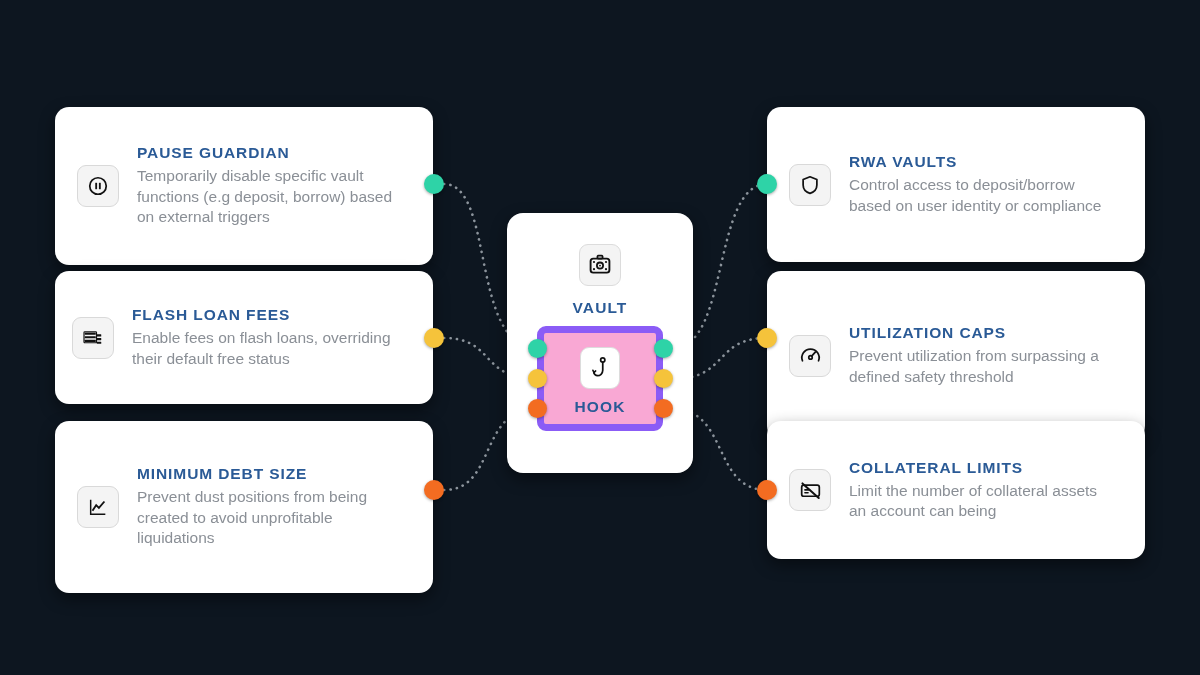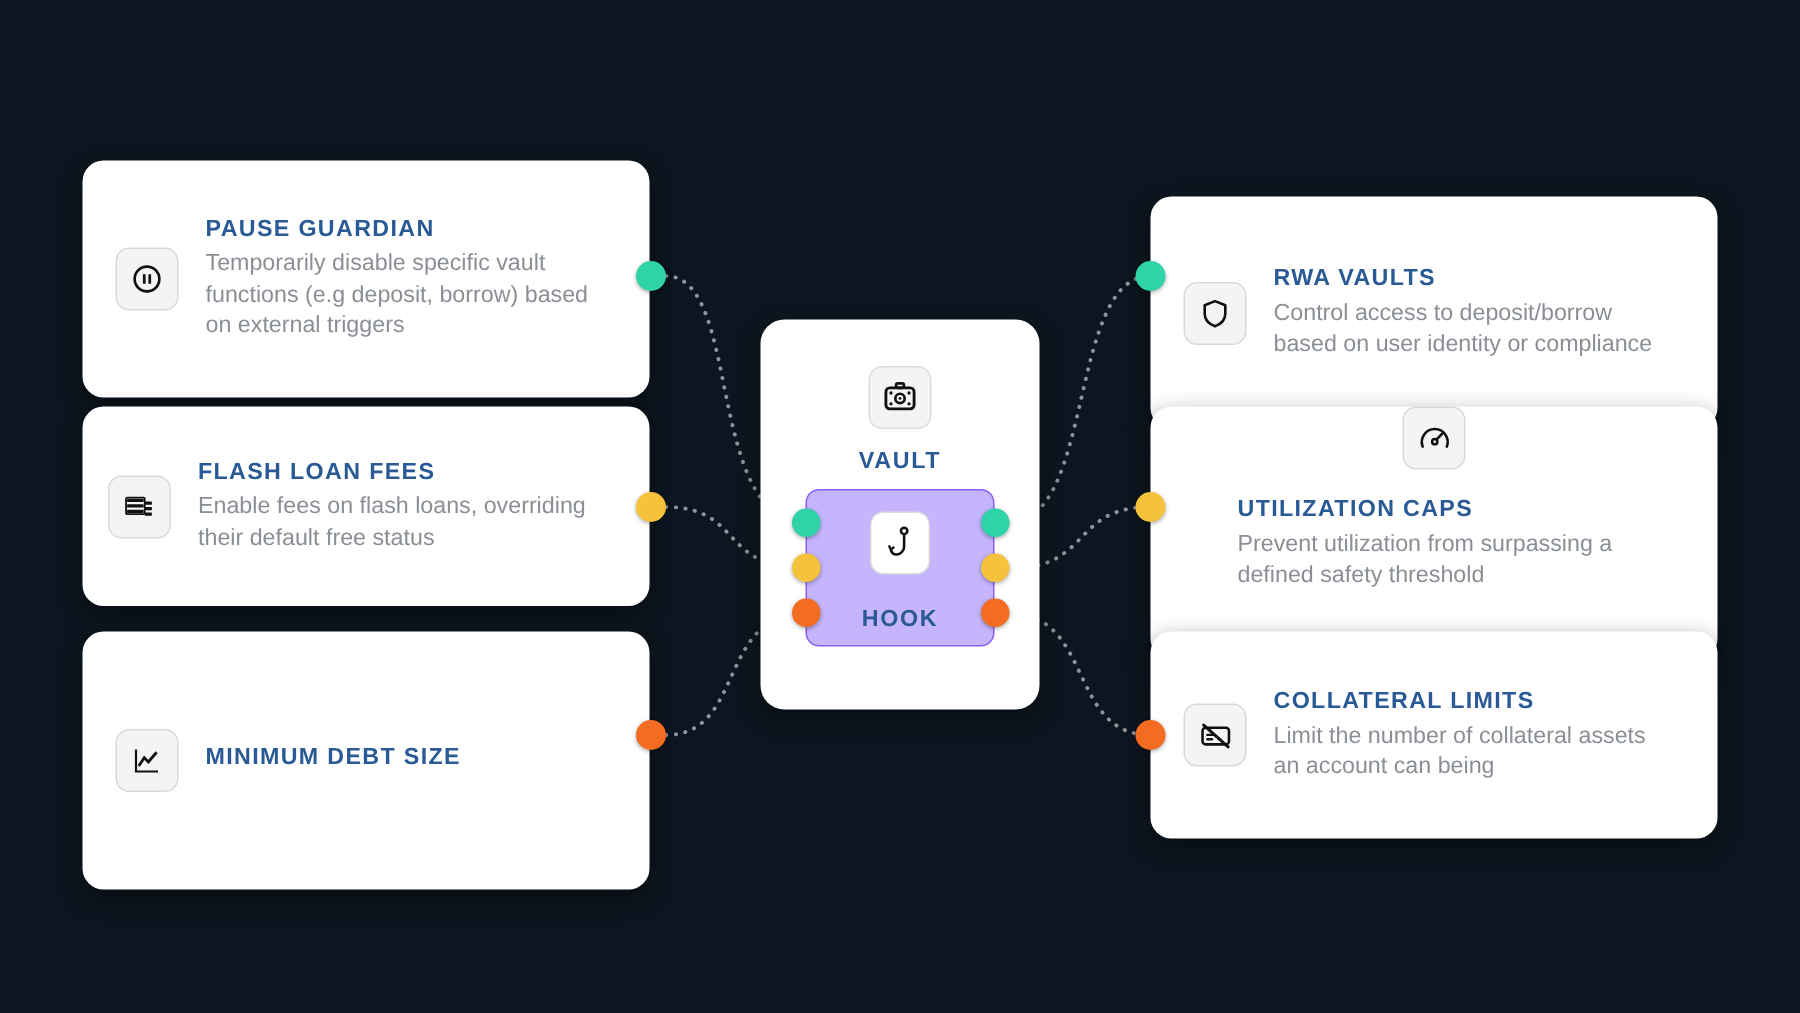--- a/index.html
+++ b/index.html
@@ -51,22 +51,22 @@
     font-size:15.5px;
     line-height:20.5px;
     max-width:260px;
   }
 
   
   #card-pause   {left:55px; top:107px; width:378px; height:158px;}
   #card-flash   {left:55px; top:271px; width:378px; height:133px;padding-left:17px;}
   #card-mindebt {left:55px; top:421px; width:378px; height:172px;}
   
-  #card-rwa     {left:767px; top:107px; width:378px; height:155px;margin-top:24px;}
-  #card-util    {left:767px; top:271px; width:378px; height:169px;flex-direction:column;}
+  #card-rwa     {left:767px; top:107px; width:378px; height:155px;}
+  #card-util    {left:767px; top:271px; width:378px; height:169px;}
   #card-collat  {left:767px; top:421px; width:378px; height:138px;}
   #card-rwa .card-desc,#card-util .card-desc,#card-collat .card-desc{max-width:262px;}
 
   
   #hub{
     position:absolute;left:507px;top:213px;width:186px;height:260px;
     background:#ffffff;border-radius:16px;
     box-shadow:0 6px 16px rgba(0,0,0,.45);
     z-index:2;
   }
@@ -75,21 +75,21 @@
     top:31px;width:42px;height:42px;
     border:1px solid #dcdcdc;border-radius:9px;background:#f4f4f4;
     display:flex;align-items:center;justify-content:center;box-sizing:border-box;
   }
   #vault-label{
     position:absolute;left:0;right:0;top:86px;text-align:center;
     color:#2a5a96;font-size:15.5px;font-weight:bold;letter-spacing:1.1px;
   }
   #hook-group{
     position:absolute;left:30px;top:113px;width:126px;height:105px;
-    background:#c4b5fd;border:1px solid #8b5cf6;border-radius:9px;
+    background:#f9a8d4;border:7px solid #8b5cf6;border-radius:9px;
     box-sizing:border-box;
   }
   #hook-icon-box{
     position:absolute;left:50%;transform:translateX(-50%);top:14px;
     width:40px;height:42px;background:#ffffff;border:1px solid #dcdcdc;
     border-radius:9px;display:flex;align-items:center;justify-content:center;box-sizing:border-box;
   }
   #hook-label{
     position:absolute;left:0;right:0;bottom:8px;text-align:center;
     color:#2a5a96;font-size:15.5px;font-weight:bold;letter-spacing:1.1px;
@@ -166,20 +166,21 @@
 
   <div class="card" id="card-mindebt">
     <div class="icon-box">
       <svg width="22" height="22" viewBox="0 0 24 24" fill="none" stroke="#111" stroke-width="1.8">
         <polyline points="4,4 4,20 20,20" stroke-width="1.6"></polyline>
         <polyline points="6,16 10,10 13,13 19,6" stroke-width="2"></polyline>
       </svg>
     </div>
     <div class="card-text">
       <div class="card-title">MINIMUM  DEBT  SIZE</div>
+      <div class="card-desc">Prevent dust positions from being created to avoid unprofitable liquidations</div>
     </div>
   </div>
   <div class="dot o big" style="left:424px;top:480px;"></div>
 
   <div id="hub">
     <div id="vault-icon-box">
       <svg width="24" height="24" viewBox="0 0 24 24">
         <rect x="9.4" y="2.6" width="5.2" height="3" rx="1.1" fill="none" stroke="#111" stroke-width="1.8"></rect>
         <rect x="2.6" y="5.6" width="18.8" height="14" rx="2.6" fill="none" stroke="#111" stroke-width="1.9"></rect>
         <circle cx="12" cy="12.6" r="3.1" fill="none" stroke="#111" stroke-width="1.8"></circle>

